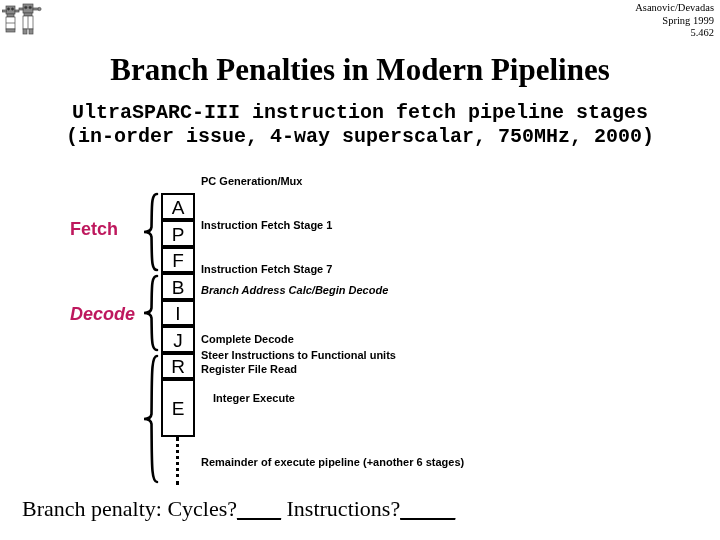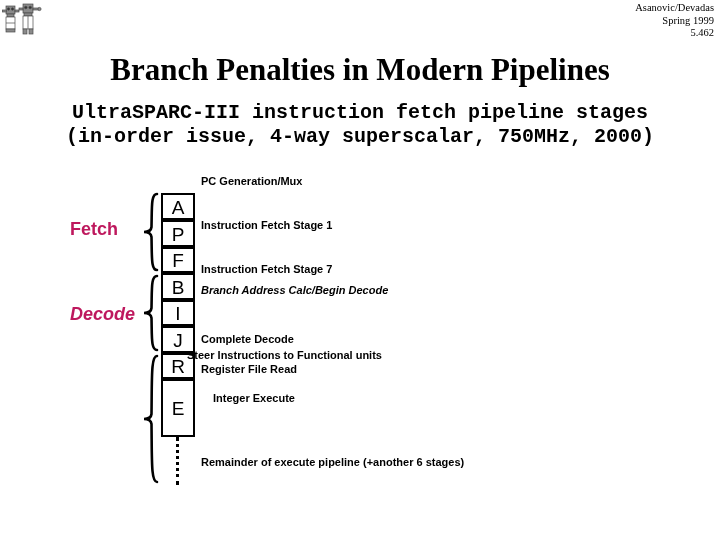--- a/index.html
+++ b/index.html
@@ -203,32 +203,33 @@
         <span class="stage-letter" style="padding-top: 2px;">R</span>
       </div>
       <div class="stage-box" style="top: 379px; height: 58px;">
         <span class="stage-letter" style="padding-top: 18px;">E</span>
       </div>
       <div class="desc" style="left: 201px; top: 174px;">PC Generation/Mux</div>
       <div class="desc" style="left: 201px; top: 218px; text-align: center;">Instruction Fetch Stage 1</div>
       <div class="desc" style="left: 201px; top: 262px;">Instruction Fetch Stage 7</div>
       <div class="desc" style="left: 201px; top: 283px; font-style: italic;">Branch Address Calc/Begin Decode</div>
       <div class="desc" style="left: 201px; top: 312px; margin-top: 20px;">Complete Decode</div>
-      <div class="desc" style="left: 187px; top: 348px;">Steer Instructions to Functional units</div>
+      <div class="desc" style="left: 201px; top: 348px;">Steer Instructions to Functional units</div>
       <div class="desc" style="left: 201px; top: 362px;">Register File Read</div>
       <div class="desc" style="left: 213px; top: 391px;">Integer Execute</div>
       <div class="desc" style="left: 201px; top: 455px; text-align: center;">Remainder of execute pipeline (+another 6 stages)</div>
       <div id="dotted-line" style="top: 437px; height: 48px;"></div>
       <svg class="brace" width="16" height="78" viewBox="0 0 16 78" style="left: 142px; top: 193px;">
         <path d="M 15 1 C 9 1 10 13.649999999999999 9.5 34 C 9.2 37 7 39 2 39 C 7 39 9.2 41 9.5 44 C 10 64.35 9 77 15 77" fill="none" stroke="#000" stroke-width="2.6" stroke-linecap="round"></path>
       </svg>
       <div class="group-label" style="left: 70px; top: 219px;">Fetch</div>
       <svg class="brace" width="16" height="76" viewBox="0 0 16 76" style="left: 142px; top: 275px;">
         <path d="M 15 1 C 9 1 10 13.299999999999999 9.5 33 C 9.2 36 7 38 2 38 C 7 38 9.2 40 9.5 43 C 10 62.7 9 75 15 75" fill="none" stroke="#000" stroke-width="2.6" stroke-linecap="round"></path>
       </svg>
       <div class="group-label" style="left: 70px; top: 304px; font-style: italic;">Decode</div>
       <svg class="brace" width="16" height="128" viewBox="0 0 16 128" style="left: 142px; top: 355px;">
         <path d="M 15 1 C 9 1 10 22.4 9.5 59 C 9.2 62 7 64 2 64 C 7 64 9.2 66 9.5 69 C 10 105.6 9 127 15 127" fill="none" stroke="#000" stroke-width="2.6" stroke-linecap="round"></path>
       </svg>
     </div>
 
+  <div id="bottom-line"><span>Branch penalty: Cycles?</span><span class="blank">____</span><span> Instructions?</span><span class="blank">_____</span></div>
 
 </div>
 
 </body></html>

